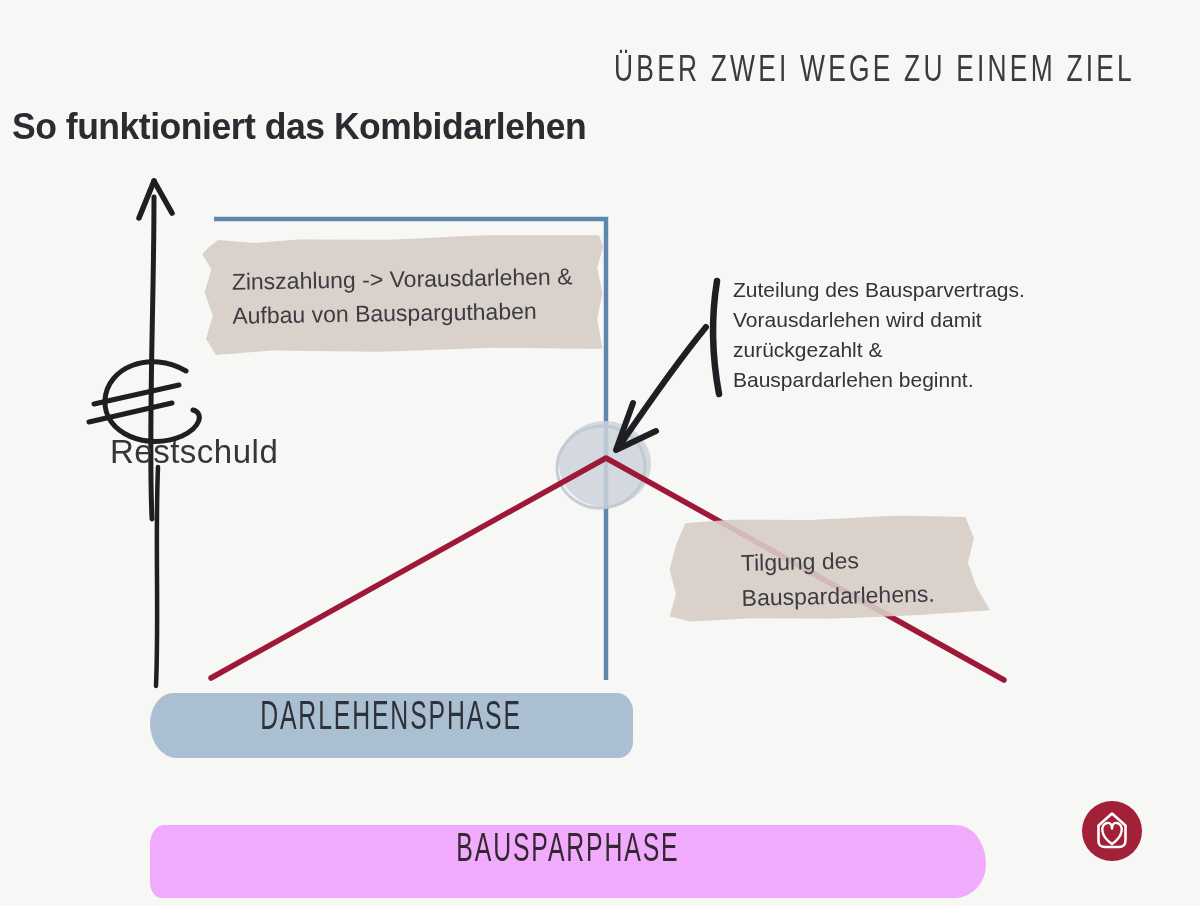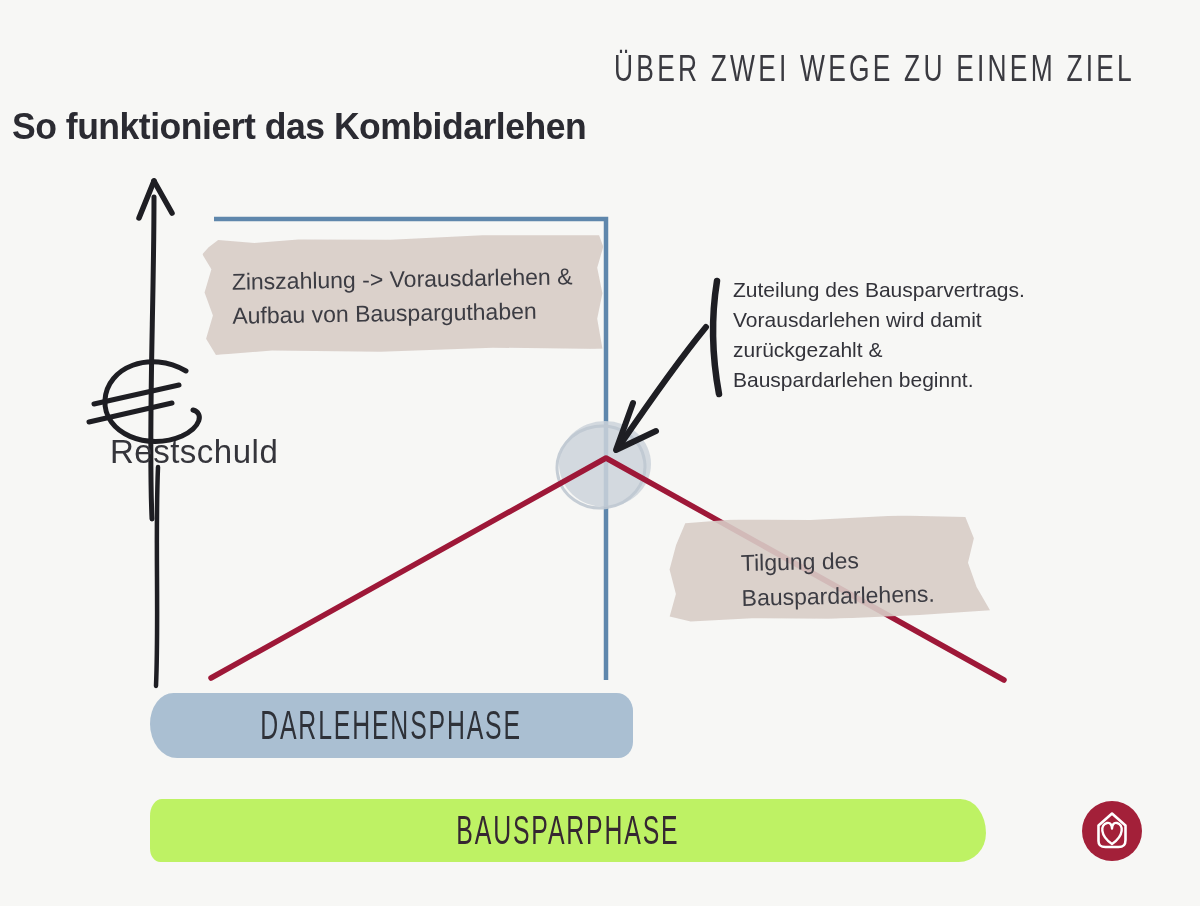--- a/index.html
+++ b/index.html
@@ -61,29 +61,29 @@
     position: absolute; left: 98px; top: 433px;
     font-size: 33px; color: #35353b; letter-spacing: 0.5px; margin-left: 12px;
   }
   .allocation-note {
     position: absolute; left: 733px; top: 275px; width: 340px;
     font-size: 21px; line-height: 30px; color: #33333a;
     white-space: pre-line;
   }
 
   
-  .banner { position: absolute; display: flex; align-items: center; justify-content: center; }
+  .banner { position: absolute; display: flex; justify-content: center; }
   .banner-blue {
     left: 150px; top: 693px; width: 483px; height: 65px;
     background: #aabfd2;
     border-radius: 26px 18px 16px 30px / 34px 20px 18px 38px;
   }
   .banner-pink {
-    left: 150px; top: 799px; width: 836px; height: 63px;
-    background: #bef264;
+    left: 150px; top: 825px; width: 836px; height: 73px;
+    background: #f0abfc;
     border-radius: 14px 30px 32px 12px / 20px 40px 34px 16px;
   }
   .banner-label {
     display: inline-block;
     font-size: 40px; font-weight: 500; letter-spacing: 3px; white-space: nowrap;
     transform: scale(0.62, 1.02); transform-origin: center;
   }
   .banner-blue .banner-label { color: #2e3138; }
   .banner-pink .banner-label { color: #352731; }
 

